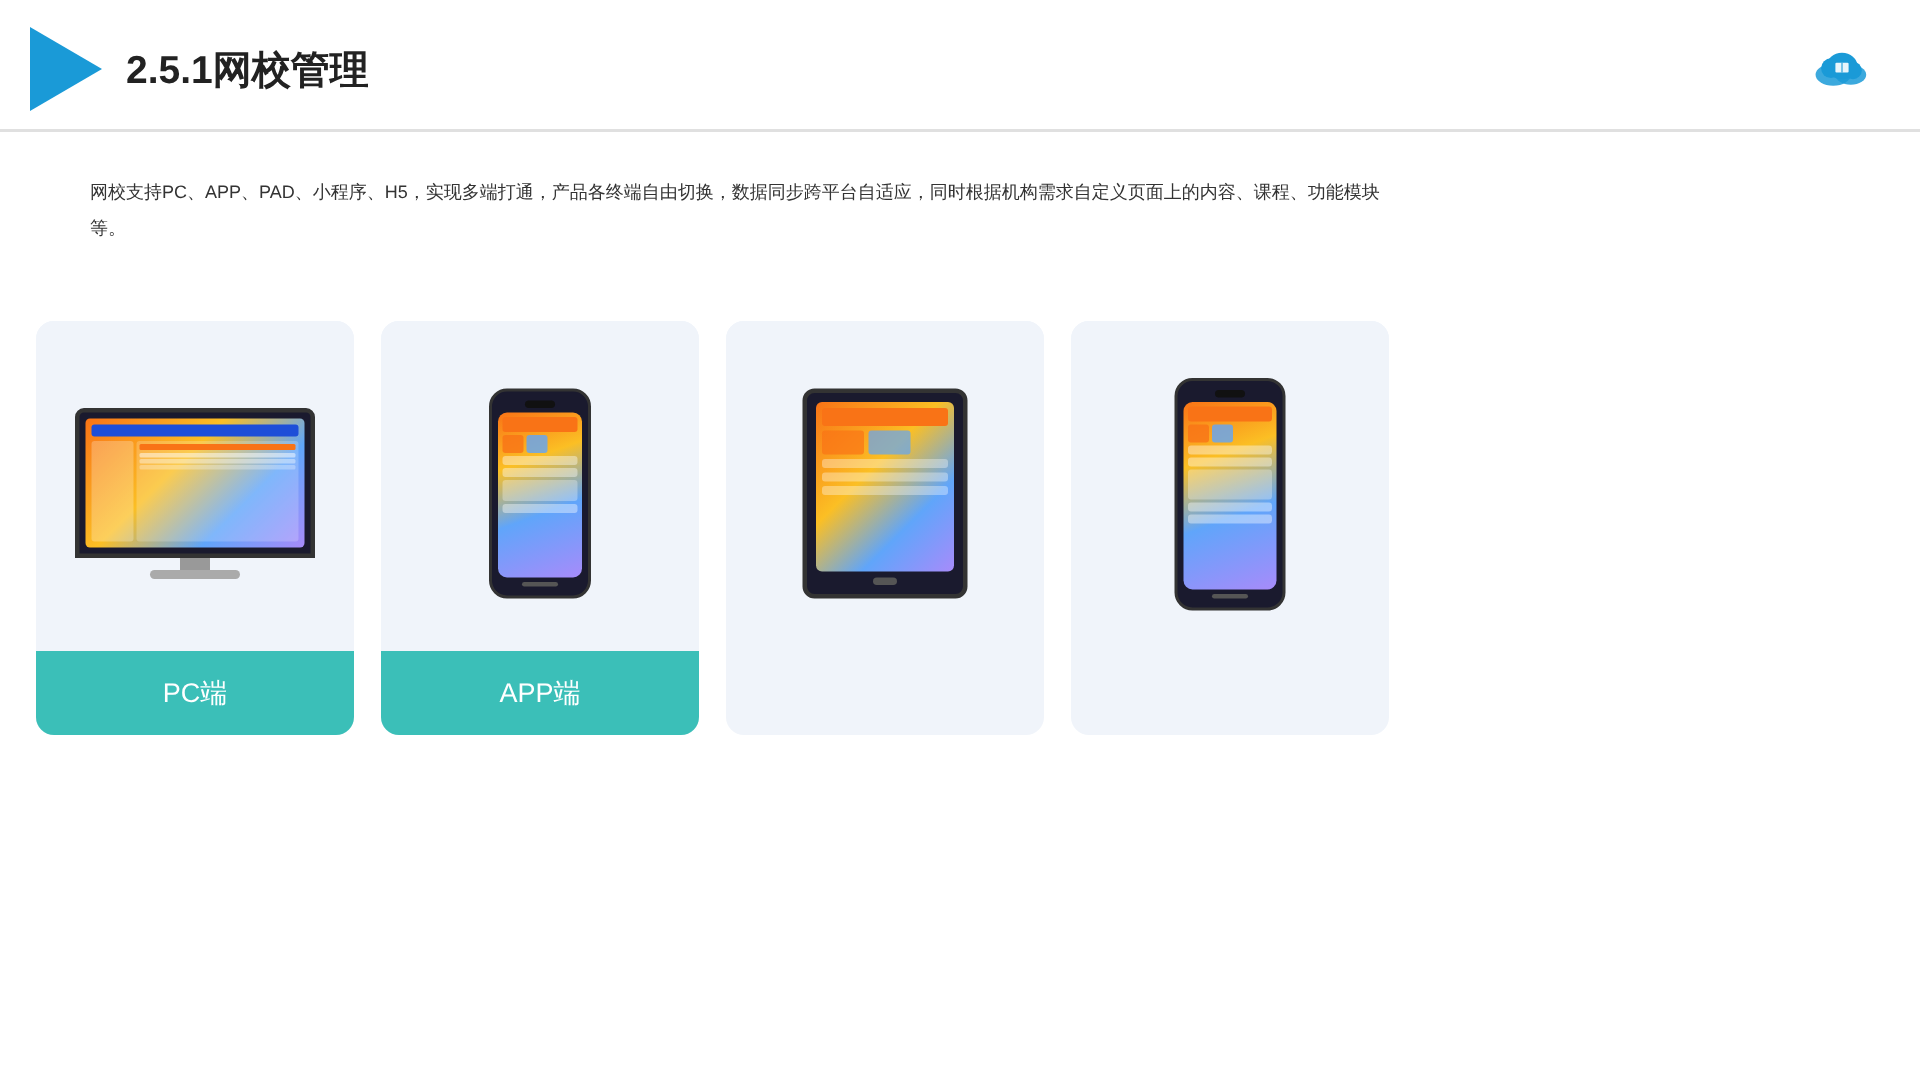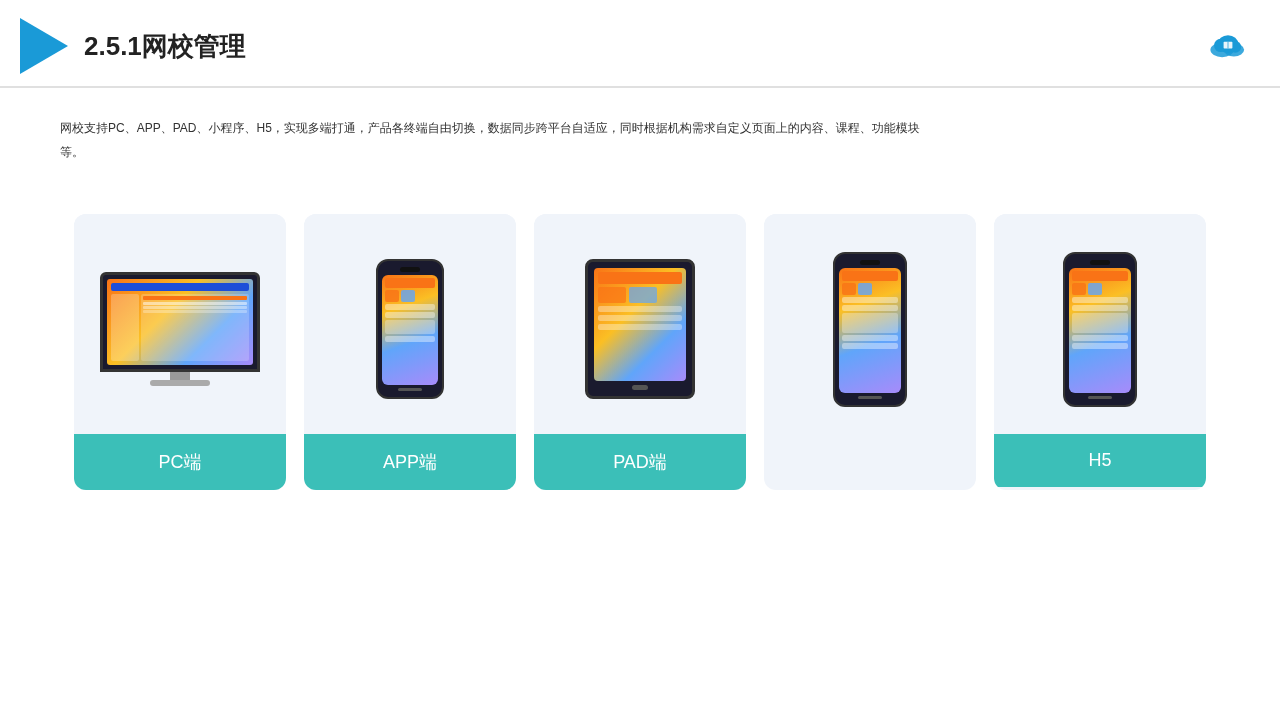--- a/index.html
+++ b/index.html
@@ -71,23 +71,23 @@
       padding: 28px 60px 10px 60px;
       font-size: 12px;
       color: #333;
       line-height: 2;
       max-width: 1000px;
     }
 
     
     .cards-container {
       display: flex;
-      justify-content: center;
+      justify-content: flex-start;
       gap: 18px;
-      padding: 30px 50px;
+      padding: 30px 24px;
       margin-top: 10px;
     }
 
     .card {
       width: 212px;
       background: #f0f4fa;
       border-radius: 12px;
       overflow: hidden;
       display: flex;
       flex-direction: column;
@@ -338,21 +338,20 @@
             <div style="width:28px;height:16px;background:rgba(249,115,22,0.7);border-radius:2px;"></div>
             <div style="width:28px;height:16px;background:rgba(96,165,250,0.7);border-radius:2px;"></div>
           </div>
           <div class="tablet-screen-row"></div>
           <div class="tablet-screen-row"></div>
           <div class="tablet-screen-row"></div>
         </div>
         <div class="tablet-home"></div>
       </div>
     </div>
-    <div class="card-label">PAD端</div>
   </div>
 
   <div class="card">
     <div class="card-image-area">
       <div class="phone-mockup" style="height:155px;width:74px;">
         <div class="phone-notch"></div>
         <div class="phone-screen">
           <div class="phone-screen-header"></div>
           <div style="display:flex;gap:2px;margin-bottom:2px;">
             <div style="width:14px;height:12px;background:rgba(249,115,22,0.8);border-radius:2px;"></div>
@@ -362,35 +361,14 @@
           <div class="phone-screen-row"></div>
           <div style="height:20px;background:rgba(255,255,255,0.3);border-radius:2px;margin-bottom:2px;"></div>
           <div class="phone-screen-row"></div>
           <div class="phone-screen-row"></div>
         </div>
         <div class="phone-home-bar"></div>
       </div>
     </div>
   </div>
 
-  <div class="card">
-    <div class="card-image-area">
-      <div class="phone-mockup" style="height:155px;width:74px;">
-        <div class="phone-notch"></div>
-        <div class="phone-screen">
-          <div class="phone-screen-header"></div>
-          <div style="display:flex;gap:2px;margin-bottom:2px;">
-            <div style="width:14px;height:12px;background:rgba(249,115,22,0.8);border-radius:2px;"></div>
-            <div style="width:14px;height:12px;background:rgba(96,165,250,0.8);border-radius:2px;"></div>
-          </div>
-          <div class="phone-screen-row"></div>
-          <div class="phone-screen-row"></div>
-          <div style="height:20px;background:rgba(255,255,255,0.3);border-radius:2px;margin-bottom:2px;"></div>
-          <div class="phone-screen-row"></div>
-          <div class="phone-screen-row"></div>
-        </div>
-        <div class="phone-home-bar"></div>
-      </div>
-    </div>
-    <div class="card-label">H5</div>
-  </div>
 
 </div>
 
 </body></html>

